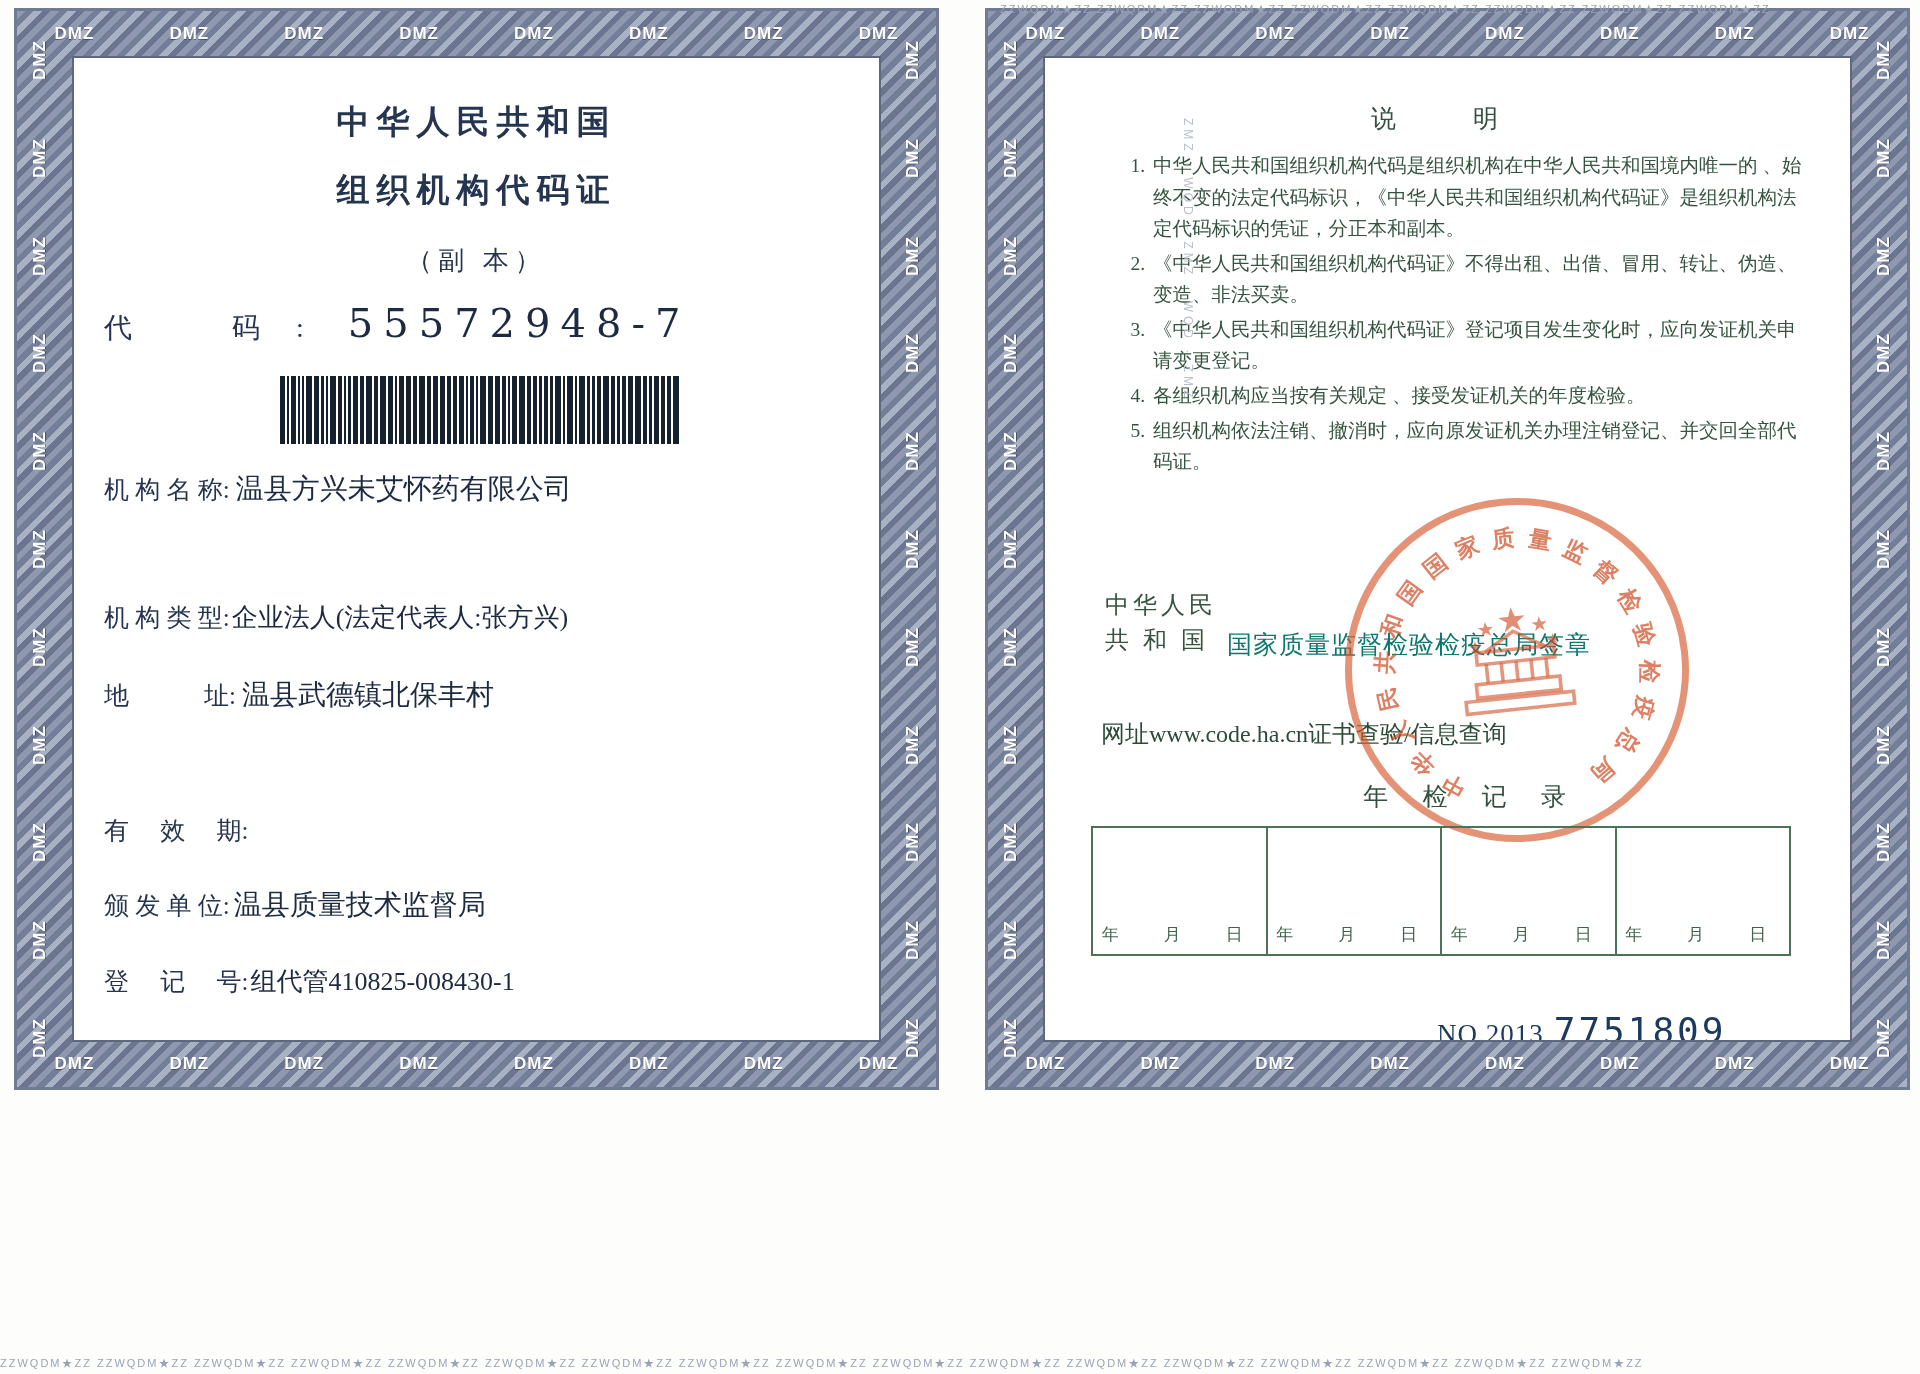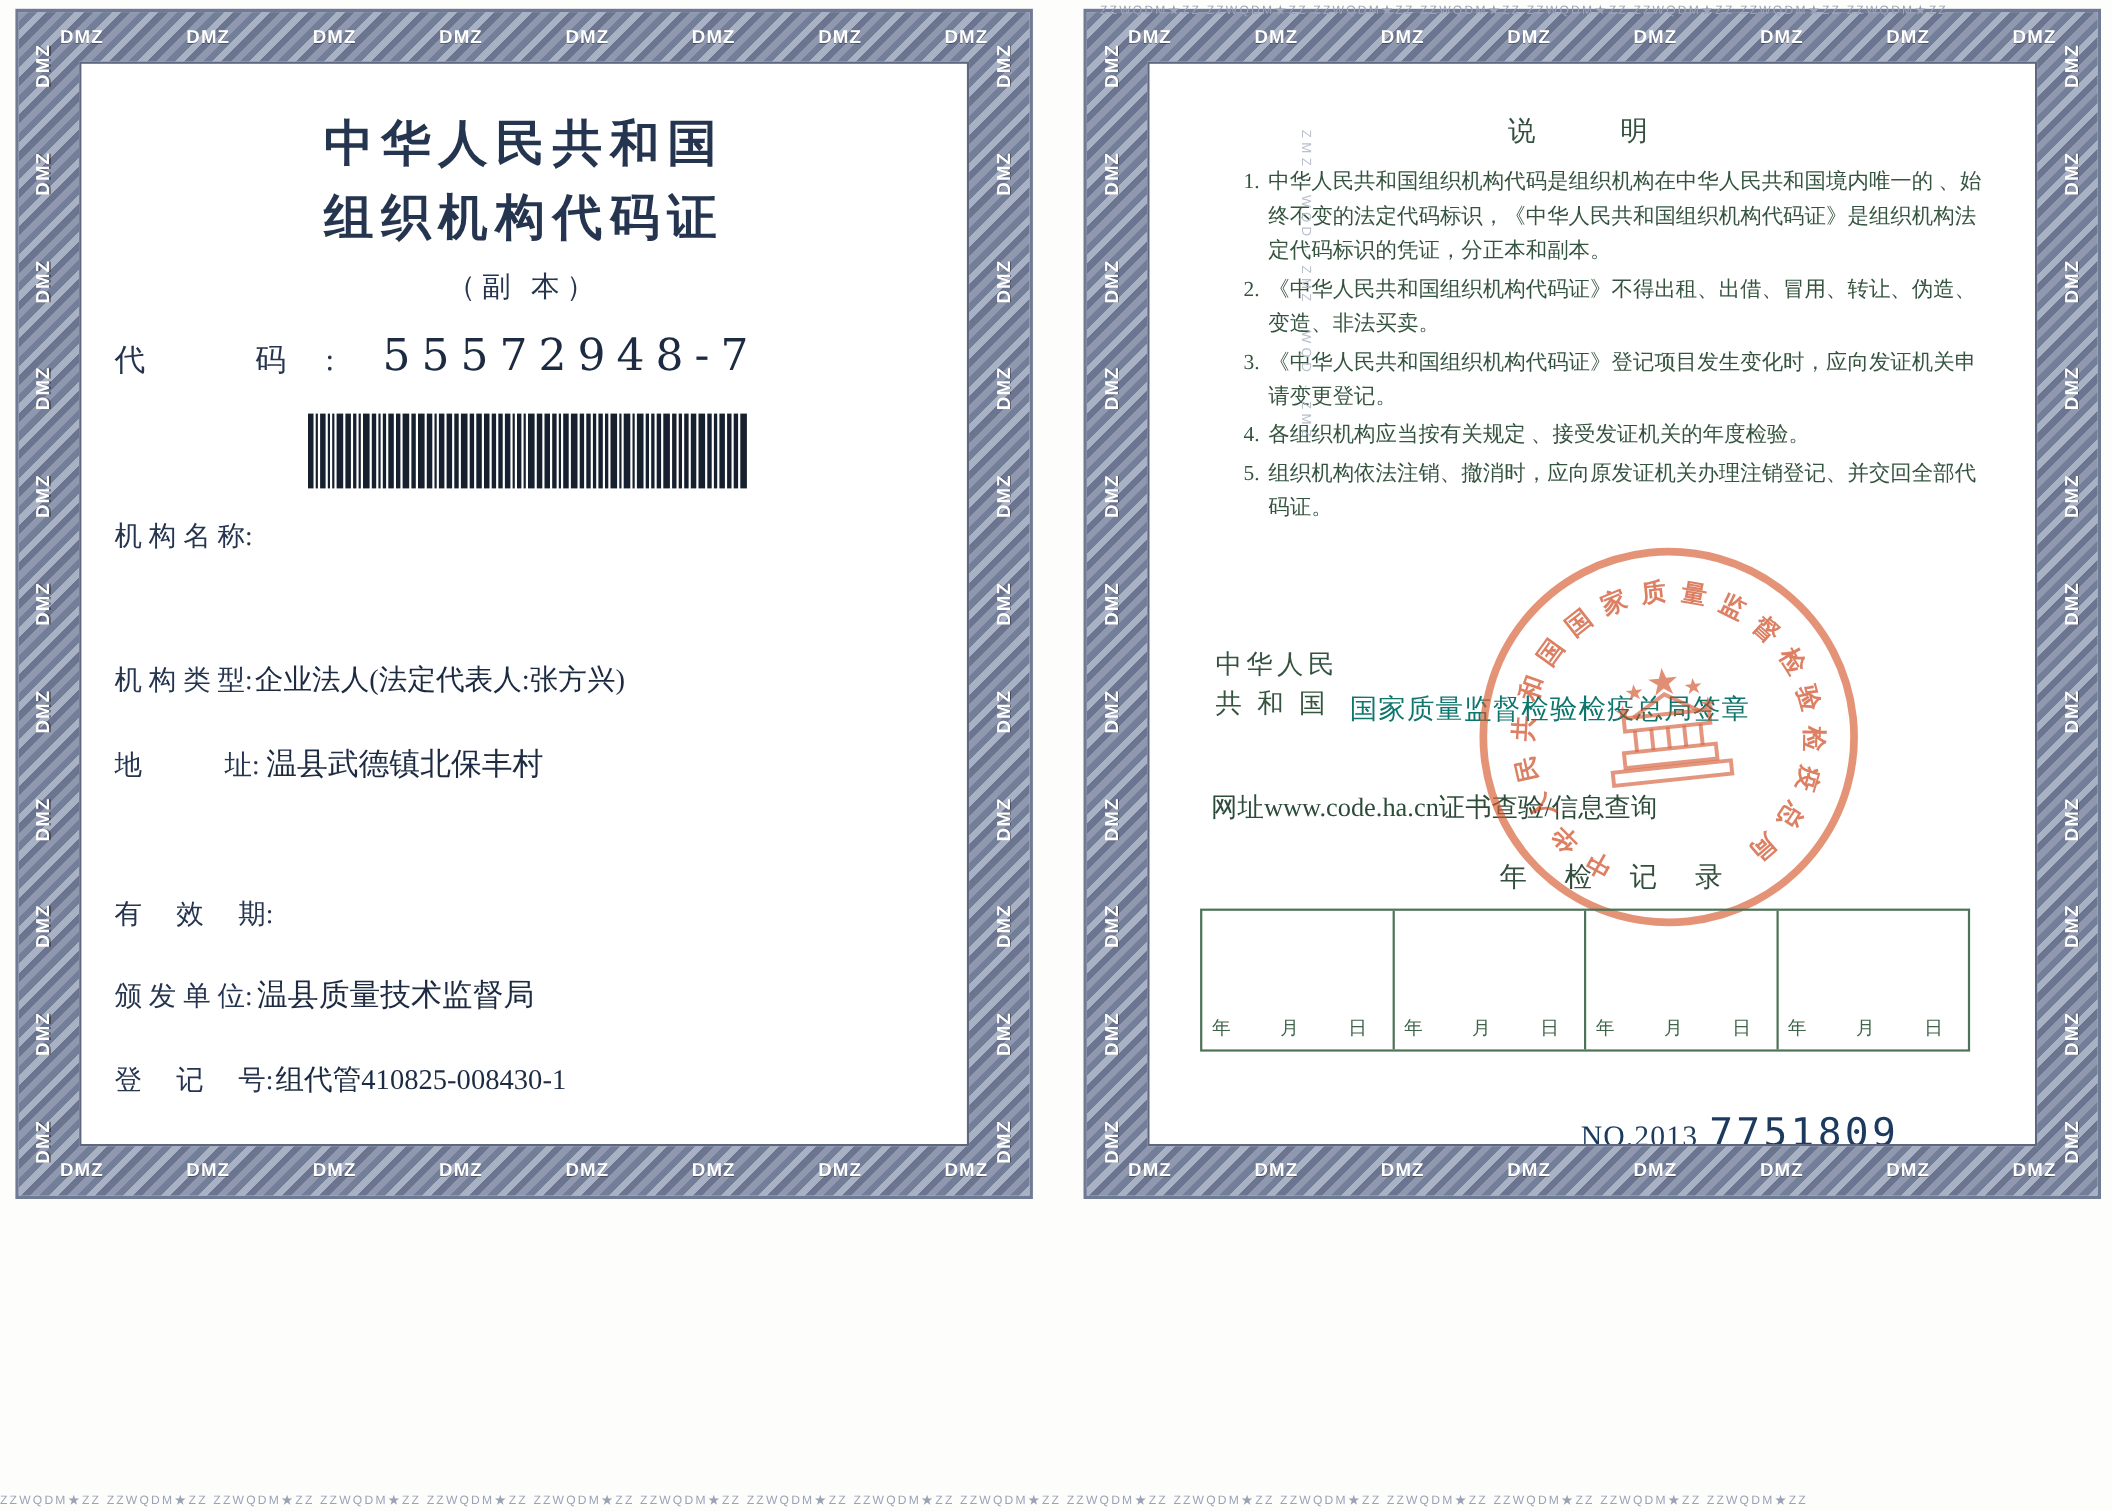--- a/index.html
+++ b/index.html
@@ -94,21 +94,21 @@
   
   .l-content {
     position: absolute;
     inset: 0;
     color: #2a3a55;
   }
   .title-main {
     position: absolute;
     width: 100%;
     text-align: center;
-    font-size: 45px;
+    font-size: 33px;
     font-weight: bold;
     letter-spacing: 7px;
     color: #26354f;
     font-family: "DejaVu Serif", serif;
   }
   .title-sub {
     position: absolute;
     width: 100%;
     text-align: center;
     font-size: 26px;
@@ -444,20 +444,21 @@
             <i style="width: 4px;"></i>
             <i style="width: 3px;"></i>
             <i style="width: 5px;"></i>
             <i style="width: 4px;"></i>
             <i style="width: 4px;"></i>
             <i style="width: 6px;"></i>
           </div>
 
         <div class="field" style="top:412px;">
           <span class="f-label">机 构 名 称:</span>
+          <span class="f-value big" style="margin-left:6px;">温县方兴未艾怀药有限公司</span>
         </div>
 
         <div class="field" style="top:618px;">
           <span class="f-label">地　　　址:</span>
           <span class="f-value big" style="margin-left:6px;">温县武德镇北保丰村</span>
         </div>
 
         <div class="field" style="top:542px;">
           <span class="f-label">机 构 类 型:</span>
           <span class="f-value" style="margin-left:2px;">企业法人(法定代表人:张方兴)</span>

